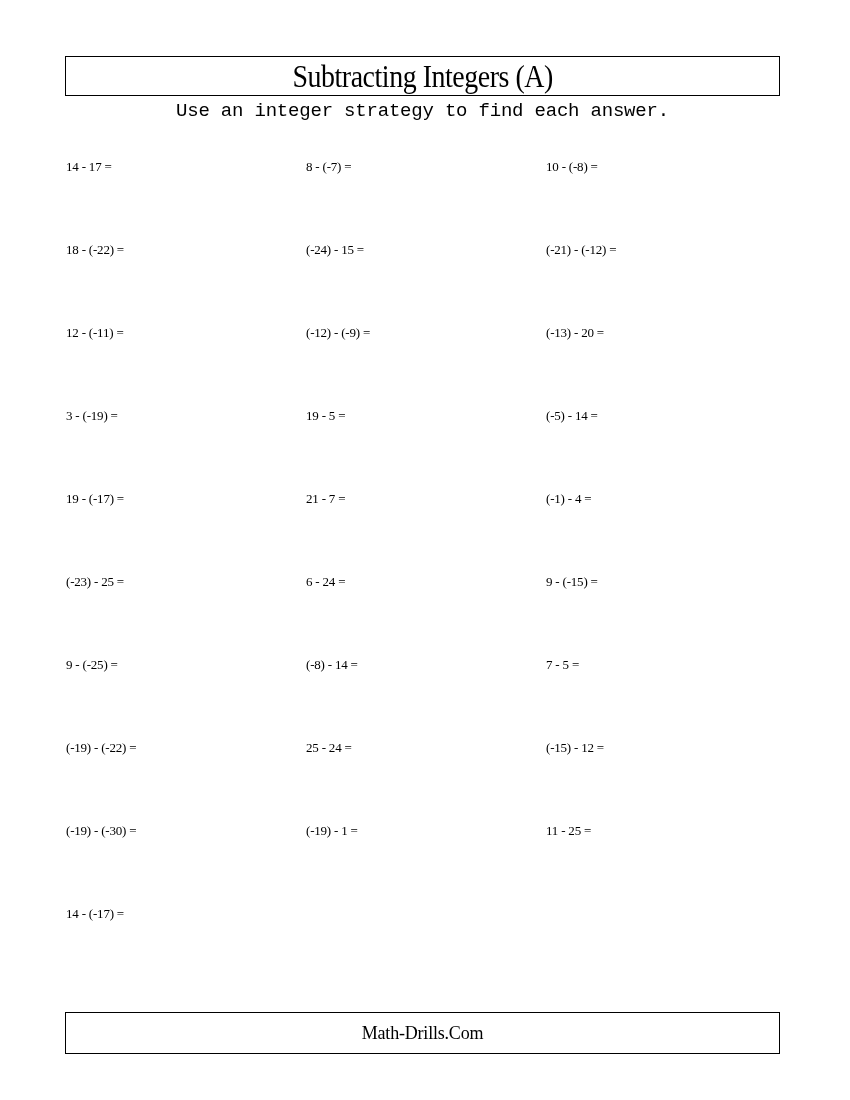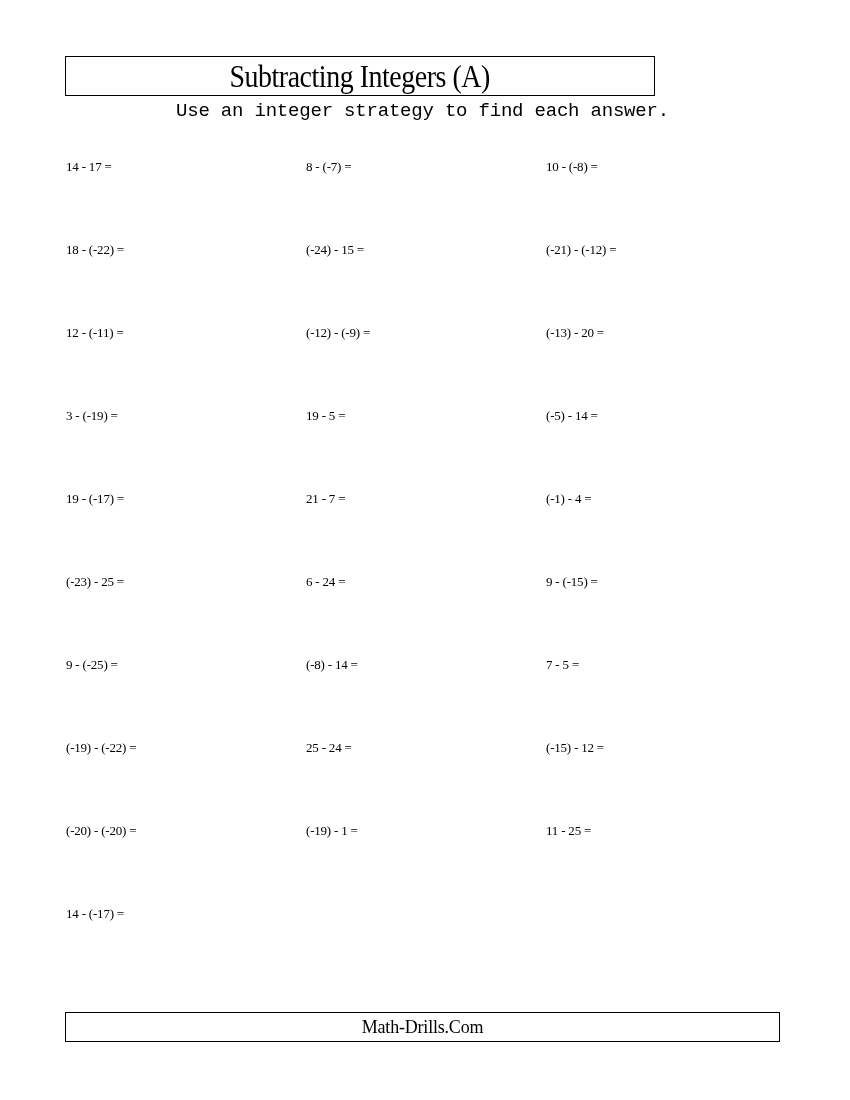--- a/index.html
+++ b/index.html
@@ -12,21 +12,21 @@
       height: 1100px;
       position: relative;
       overflow: hidden;
       font-family: "DejaVu Serif", "Liberation Serif", serif;
       color: #000000;
     }
     .title-box {
       position: absolute;
       left: 65px;
       top: 56px;
-      width: 590px;
+      width: 715px;
       height: 40px;
       border: 1px solid #000;
       box-sizing: border-box;
       display: flex;
       align-items: center;
       justify-content: center;
     }
     .title {
       font-family: "Liberation Serif", "DejaVu Serif", serif;
       font-size: 31px;
@@ -58,21 +58,21 @@
       font-size: 13px;
       line-height: 28px;
       white-space: pre;
       letter-spacing: -0.2px;
     }
     .footer-box {
       position: absolute;
       left: 65px;
       top: 1012px;
       width: 715px;
-      height: 30px;
+      height: 42px;
       border: 1px solid #000;
       box-sizing: border-box;
       display: flex;
       align-items: center;
       justify-content: center;
     }
     .footer-text {
       font-family: "Liberation Serif", "DejaVu Serif", serif;
       font-size: 18px;
       letter-spacing: -0.2px;
@@ -105,21 +105,21 @@
   <div class="problem">(-1) - 4 =</div>
   <div class="problem">(-23) - 25 =</div>
   <div class="problem">6 - 24 =</div>
   <div class="problem">9 - (-15) =</div>
   <div class="problem">9 - (-25) =</div>
   <div class="problem">(-8) - 14 =</div>
   <div class="problem">7 - 5 =</div>
   <div class="problem">(-19) - (-22) =</div>
   <div class="problem">25 - 24 =</div>
   <div class="problem">(-15) - 12 =</div>
-  <div class="problem">(-20) - (-20) =</div>
+  <div class="problem">(-19) - (-30) =</div>
   <div class="problem">(-19) - 1 =</div>
   <div class="problem">11 - 25 =</div>
   <div class="problem">14 - (-17) =</div>
 </div>
 
 <div class="footer-box">
   <span class="footer-text">Math-Drills.Com</span>
 </div>
 
 </body></html>

